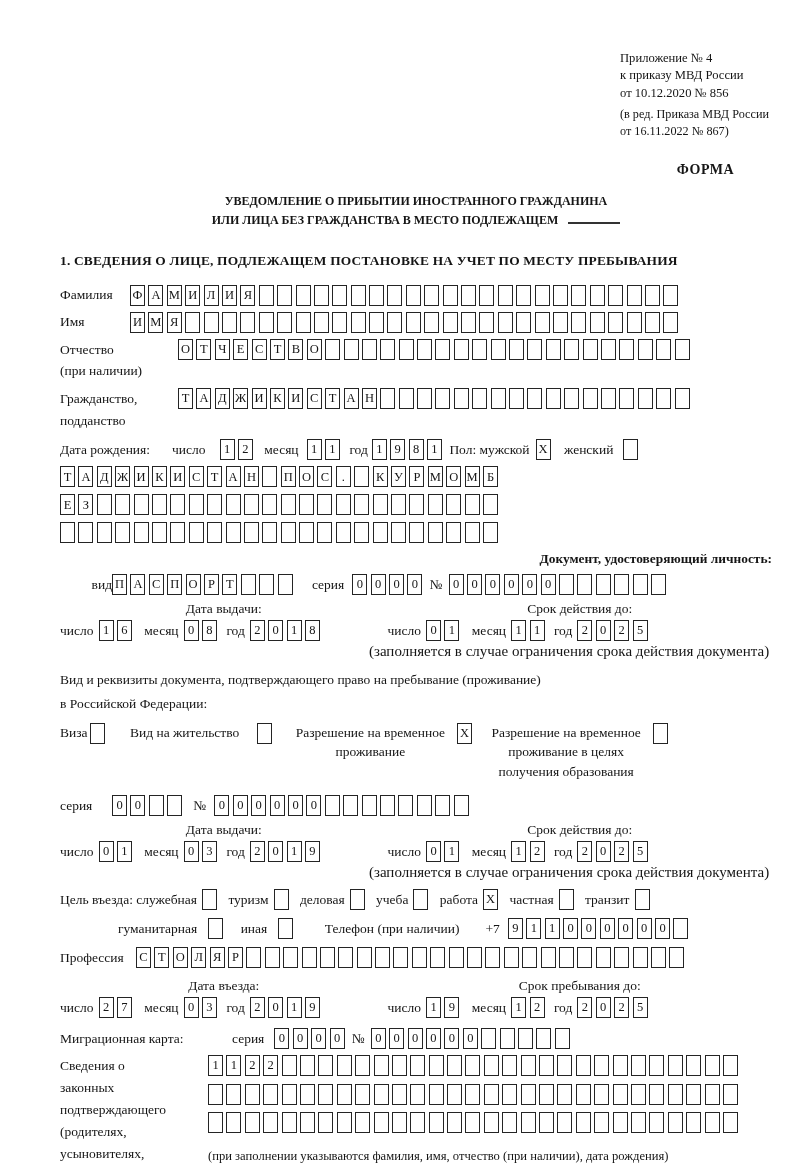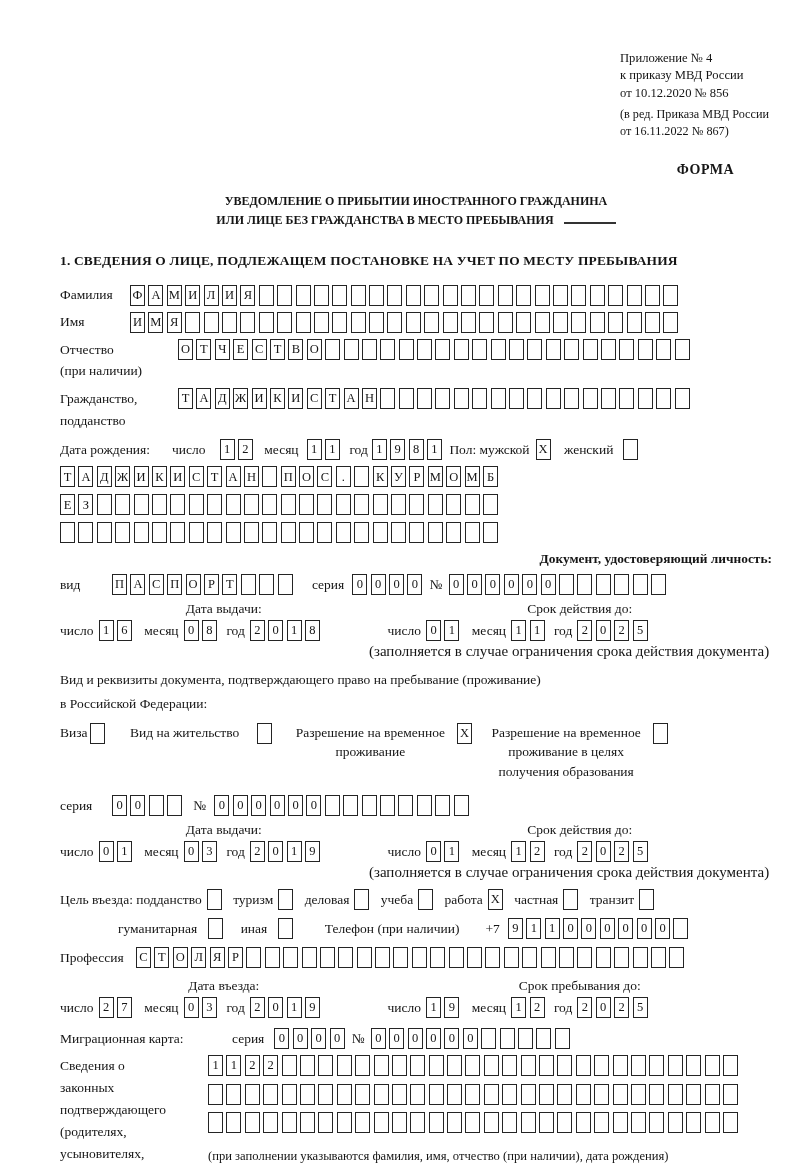--- a/index.html
+++ b/index.html
@@ -80,21 +80,21 @@
     <div>от 10.12.2020 № 856</div>
     <div class="hdr-note">
       <div>(в ред. Приказа МВД России</div>
       <div>от 16.11.2022 № 867)</div>
     </div>
   </div>
   <div class="forma">ФОРМА</div>
 
   <div class="title">
     <div>УВЕДОМЛЕНИЕ О ПРИБЫТИИ ИНОСТРАННОГО ГРАЖДАНИНА</div>
-    <div><span>ИЛИ ЛИЦЕ БЕЗ ГРАЖДАНСТВА В МЕСТО ПРЕБЫВАНИЯ</span><span class="uline"></span></div>
+    <div><span>ИЛИ ЛИЦА БЕЗ ГРАЖДАНСТВА В МЕСТО ПОДЛЕЖАЩЕМ</span><span class="uline"></span></div>
   </div>
 
   <div class="section-h">1. СВЕДЕНИЯ О ЛИЦЕ, ПОДЛЕЖАЩЕМ ПОСТАНОВКЕ НА УЧЕТ ПО МЕСТУ ПРЕБЫВАНИЯ</div>
 
   <div class="row">
     <span class="flabel lbl-sm">Фамилия</span>
     <span class="cells">
         <span class="cell">Ф</span>
         <span class="cell">А</span>
         <span class="cell">М</span>
@@ -346,21 +346,21 @@
           <span class="cell"></span>
           <span class="cell"></span>
           <span class="cell"></span>
         </span>
     </span>
   </div>
 
   <div class="doc-heading">Документ, удостоверяющий личность:</div>
 
   <div class="row">
-    <span class="flabel" style="width:52px;">вид</span>
+    <span class="flabel" style="width:52px;text-align:right;">вид</span>
     <span class="cells">
         <span class="cell">П</span>
         <span class="cell">А</span>
         <span class="cell">С</span>
         <span class="cell">П</span>
         <span class="cell">О</span>
         <span class="cell">Р</span>
         <span class="cell">Т</span>
         <span class="cell"></span>
         <span class="cell"></span>
@@ -550,21 +550,21 @@
             <span class="cell">0</span>
             <span class="cell">2</span>
             <span class="cell">5</span>
           </span>
       </div>
     </div>
   </div>
   <div class="note-r">(заполняется в случае ограничения срока действия документа)</div>
 
   <div class="purpose-row">
-    <span class="plbl">Цель въезда: подданство</span>
+    <span class="plbl">Цель въезда: служебная</span>
     <span class="cells">
         <span class="cell"></span>
       </span>
       <span class="pgap"></span>
     <span class="plbl">туризм</span>
     <span class="cells">
         <span class="cell"></span>
       </span>
       <span class="pgap"></span>
     <span class="plbl">деловая</span>

